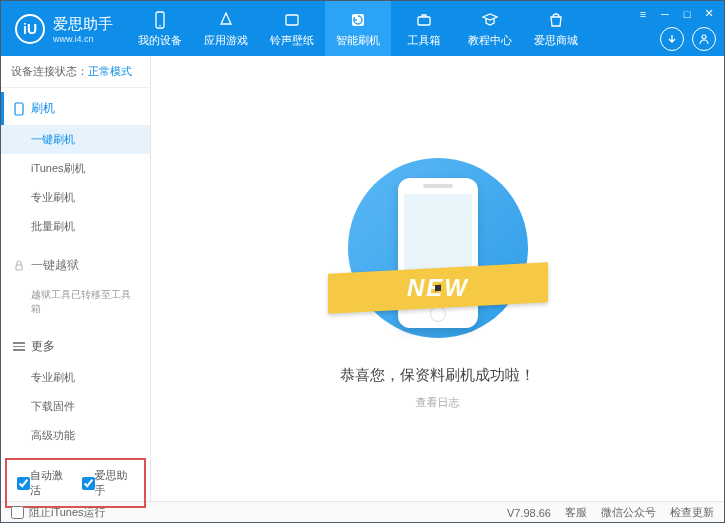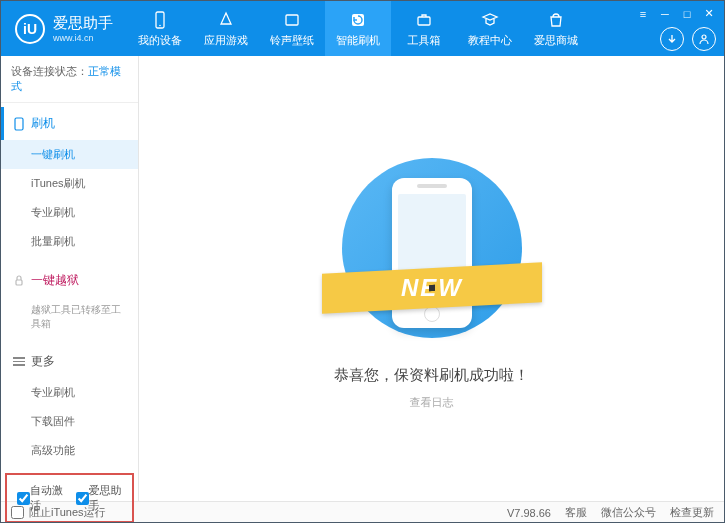--- a/index.html
+++ b/index.html
@@ -1,32 +1,32 @@
 <!DOCTYPE html>
 <html><head>
 <meta charset="utf-8">
 <style>
 *{margin:0;padding:0;box-sizing:border-box;font-family:"Microsoft YaHei",Arial,sans-serif}
 body{width:725px;height:523px;overflow:hidden;font-size:12px;color:#333;border:1px solid #4a5a6a}
 .titlebar{height:55px;background:#0e8ee9;display:flex;align-items:center;color:#fff}
-.logo-area{display:flex;align-items:center;padding:0 14px;gap:8px}
+.logo-area{display:flex;align-items:flex-end;padding:0 14px;gap:8px}
 .logo-circle{width:30px;height:30px;border:2px solid #fff;border-radius:50%;display:flex;align-items:center;justify-content:center;font-weight:bold;font-size:14px}
 .logo-text{display:flex;flex-direction:column}
 .app-name{font-size:15px;font-weight:500}
 .app-url{font-size:9px;opacity:.85}
 .nav{display:flex;flex:1;height:100%}
 .nav-item{width:66px;display:flex;flex-direction:column;align-items:center;justify-content:center;gap:3px;cursor:pointer;font-size:11px}
 .nav-item.active{background:#2ba3f7}
 .nav-icon{width:20px;height:20px;display:flex;align-items:center;justify-content:center}
 .win-controls{display:flex;flex-direction:column;align-items:flex-end;padding-right:8px;gap:6px}
 .win-row{display:flex;gap:8px;align-items:center}
 .win-btn{width:14px;height:14px;display:flex;align-items:center;justify-content:center;cursor:pointer;font-size:11px}
 .circle-btn{width:24px;height:24px;border:1.5px solid #fff;border-radius:50%;display:flex;align-items:center;justify-content:center;cursor:pointer}
 .body{display:flex;height:445px}
-.sidebar{width:138px;border-right:1px solid #e5e5e5;display:flex;flex-direction:column;background:#fff}
+.sidebar{width:150px;border-right:1px solid #e5e5e5;display:flex;flex-direction:column;background:#fff}
 .conn-status{padding:8px 10px;font-size:11px;color:#666;border-bottom:1px solid #eee}
 .conn-mode{color:#0e8ee9}
 .side-section{padding:4px 0}
 .side-header{display:flex;align-items:center;gap:6px;padding:8px 12px;color:#555;font-size:12px}
 .side-header.active{color:#0e8ee9;border-left:3px solid #0e8ee9;padding-left:9px}
 .side-sub{padding:7px 12px 7px 30px;color:#666;font-size:11px;cursor:pointer}
 .side-sub.active{background:#e6f3fd;color:#0e8ee9}
 .side-note{padding:6px 12px 6px 30px;color:#999;font-size:10px;line-height:1.4}
 .hamburger{width:12px;display:flex;flex-direction:column;gap:2px}
 .hamburger span{height:1.5px;background:#888}
@@ -165,21 +165,21 @@
           </span>
         <span>刷机</span>
       </div>
       <div class="side-sub active">一键刷机</div>
       <div class="side-sub">iTunes刷机</div>
       <div class="side-sub">专业刷机</div>
       <div class="side-sub">批量刷机</div>
     </div>
 
     <div class="side-section">
-      <div class="side-header" style="color:#be185d">
+      <div class="side-header" style="color:#737373">
         <span>
             <svg width="12" height="12" viewBox="0 0 12 12">
               <rect x="3" y="5" width="6" height="5" rx="1" fill="none" stroke="#bbb" stroke-width="1.2"></rect>
               <path d="M4 5 V3 A2 2 0 0 1 8 3 V5" fill="none" stroke="#bbb" stroke-width="1.2"></path>
             </svg>
           </span>
         <span>一键越狱</span>
       </div>
       <div class="side-note">越狱工具已转移至工具箱</div>
     </div>

